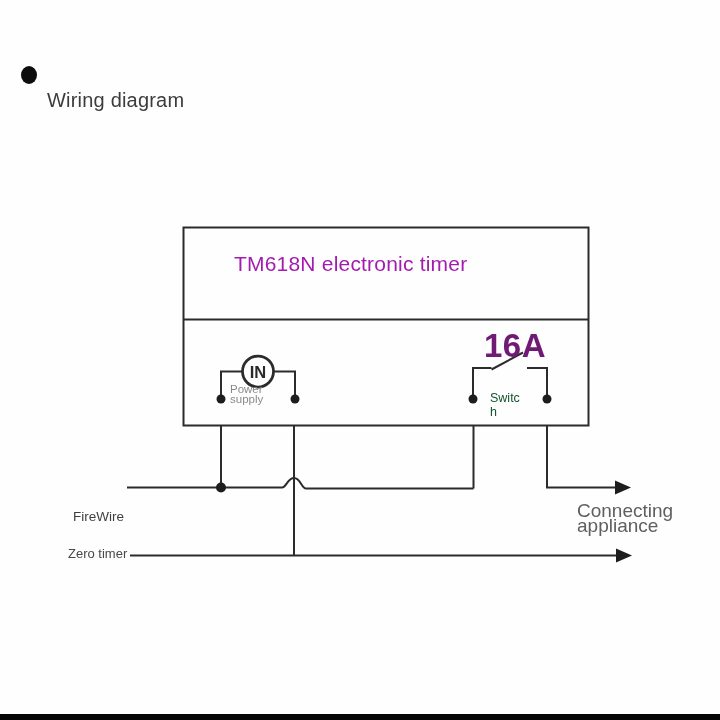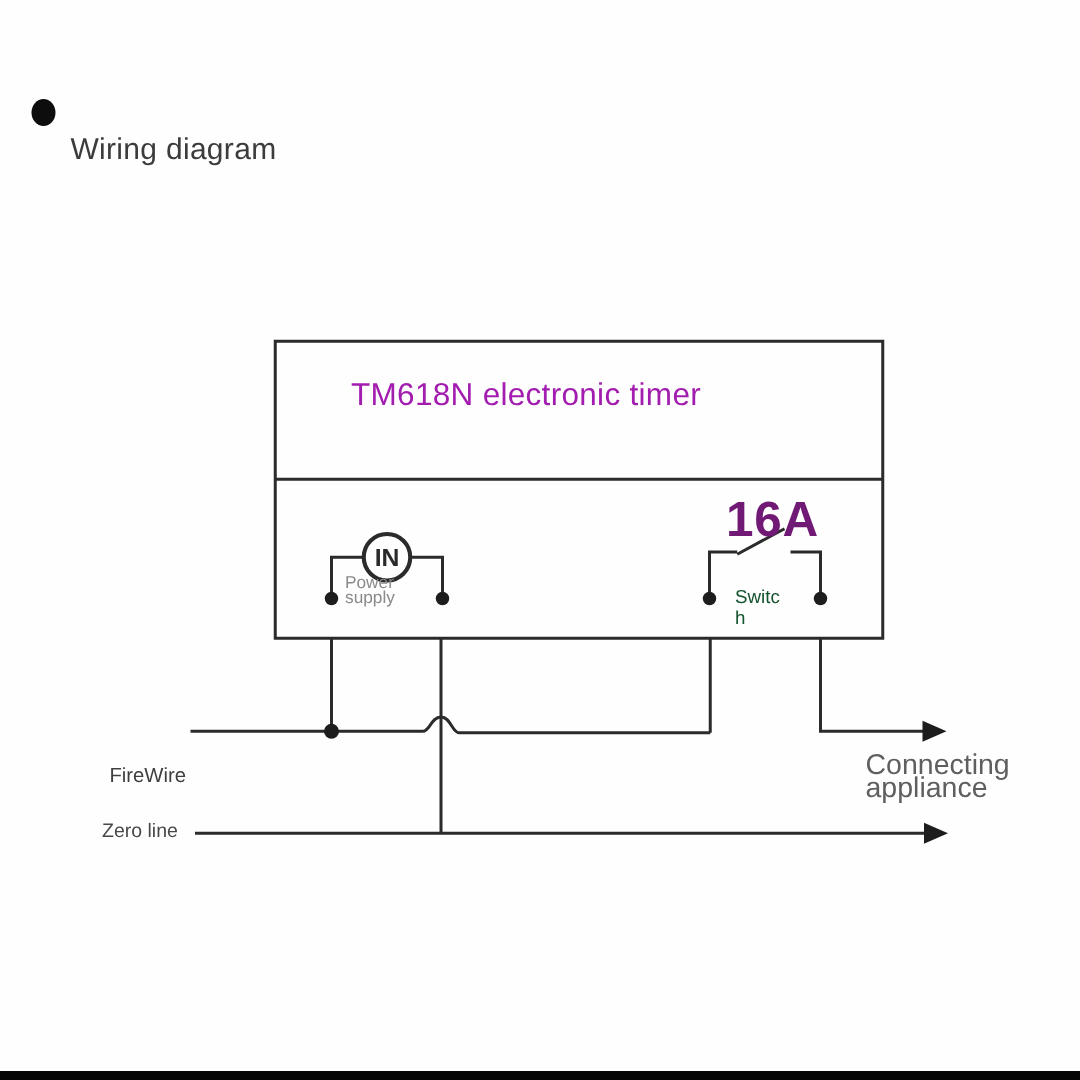--- a/index.html
+++ b/index.html
@@ -93,16 +93,16 @@
 
   <path d="M130,555.5 H618" class="wire"></path>
   <polygon points="632,555.5 616,548.5 616,562.5" class="arrow"></polygon>
 </svg>
 
 <div id="device-title" class="abs">TM618N electronic timer</div>
 <div id="power-supply-label" class="abs">Power supply</div>
 <div id="switch-rating" class="abs">16A</div>
 <div id="switch-label" class="abs">Switch</div>
 <div id="firewire-label" class="abs">FireWire</div>
-<div id="zero-line-label" class="abs">Zero line</div>
+<div id="zero-line-label" class="abs">Zero timer</div>
 <div id="connecting-appliance-label" class="abs">Connecting appliance</div>
 
 <div id="bottom-bar" class="abs"></div>
 
 </body></html>

